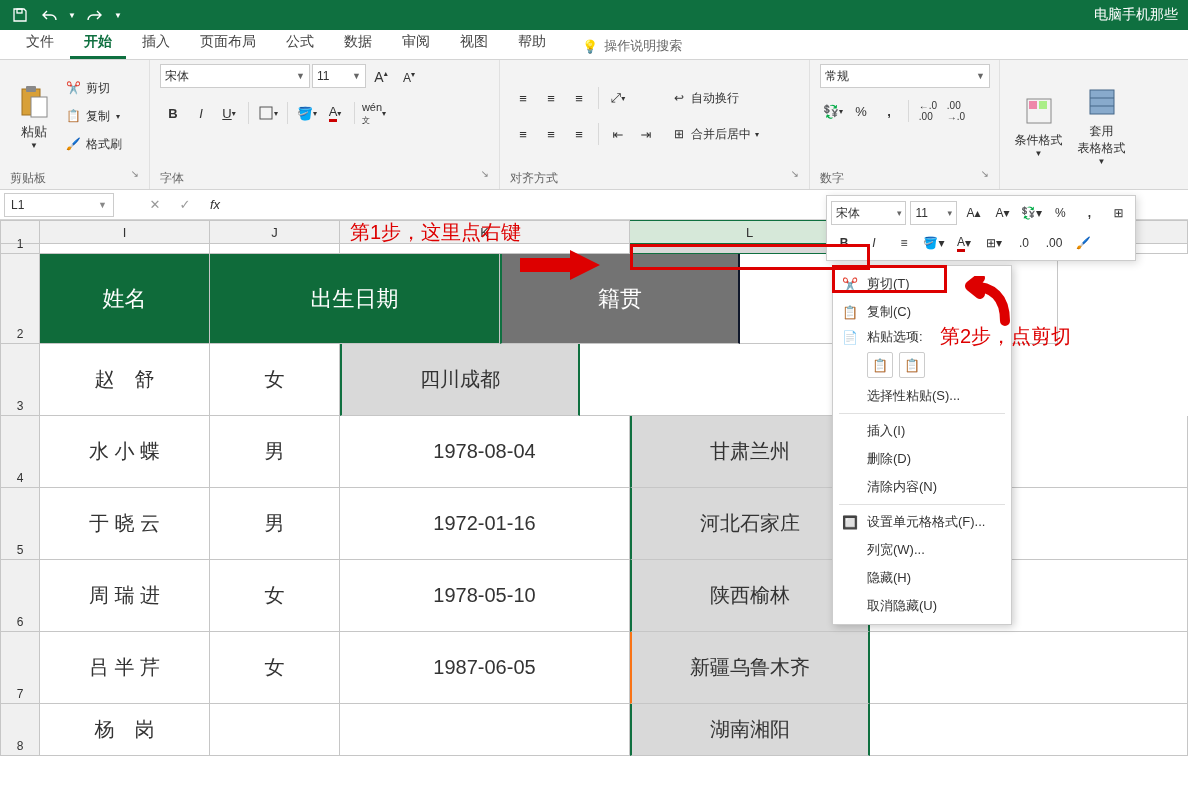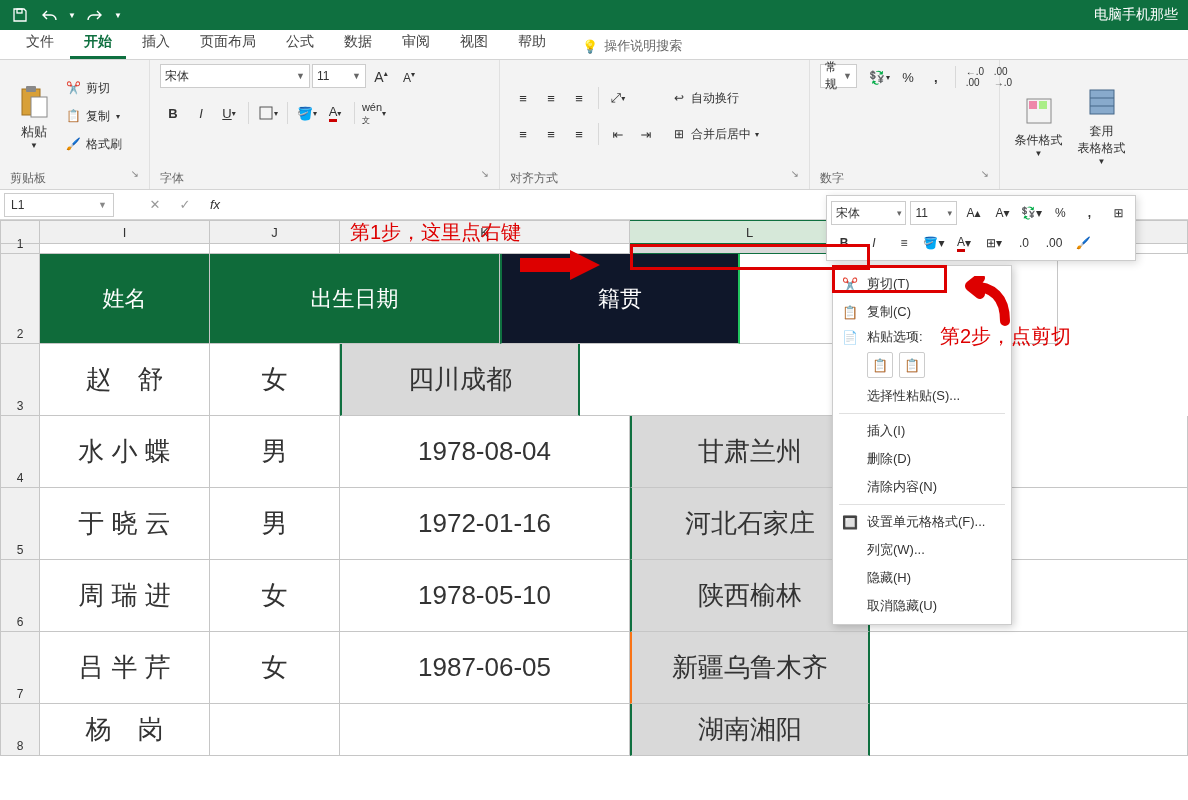--- a/index.html
+++ b/index.html
@@ -31,21 +31,21 @@
 .nb{height:24px;border:1px solid #ccc;background:#fff;display:flex;align-items:center;padding:0 6px;font-size:12px}
 .sheet{position:relative;flex:1}
 .col-headers{position:absolute;top:0;left:40px;right:0;height:24px;display:flex}
 .col-h{border:1px solid #c6c6c6;border-left:none;background:#f0f0f0;display:flex;align-items:center;justify-content:center;font-size:13px;color:#333;cursor:pointer}
 .col-h.sel{background:#d6e8d9;border-color:#0f7040}
 .cornerbox{position:absolute;top:0;left:0;width:40px;height:24px;border:1px solid #c6c6c6;background:#f0f0f0}
 .row-headers{position:absolute;top:24px;left:0;width:40px;display:flex;flex-direction:column}
 .row-h{border:1px solid #c6c6c6;border-top:none;background:#f0f0f0;display:flex;align-items:end;justify-content:center;font-size:12px;color:#333;cursor:pointer;padding-bottom:2px}
 .grid{position:absolute;top:24px;left:40px;right:0}
 .grow{display:flex}
-.gcell{border:1px solid #c6c6c6;border-left:none;border-top:none;display:flex;align-items:center;justify-content:center;font-size:26px;overflow:hidden}
+.gcell{border:1px solid #c6c6c6;border-left:none;border-top:none;display:flex;align-items:center;justify-content:center;font-size:20px;overflow:hidden}
 .thcell{background:#0f6b3a;color:#fff;font-weight:500;font-size:22px}
 .datacell{background:#fff}
 .selcol{background:#d9d9d9}
 .ctx-menu{position:absolute;background:#fff;border:1px solid #ccc;box-shadow:2px 2px 8px rgba(0,0,0,0.2);width:180px;padding:4px 0;font-size:13px}
 .ctx-item{height:28px;display:flex;align-items:center;padding:0 10px 0 8px;gap:8px;cursor:pointer}
 .ctx-item .mi-icon{width:18px;display:flex;justify-content:center}
 .ctx-sep{height:1px;background:#e0e0e0;margin:3px 6px}
 .mini-toolbar{position:absolute;background:#fff;border:1px solid #ccc;box-shadow:2px 2px 8px rgba(0,0,0,0.15);padding:4px;display:flex;flex-direction:column;gap:4px;font-size:12px}
 .mini-toolbar .mt-row{display:flex;align-items:center;gap:4px}
 .anno{position:absolute;color:#d00;font-size:20px;font-weight:500;pointer-events:none}
@@ -226,21 +226,21 @@
           </div>
       </div>
     </div>
     <div style="display:flex">
         <div class="ribbon-group-label">对齐方式</div>
         <span class="launcher">↘</span>
       </div>
   </div>
 
   <div class="ribbon-group" style="width:190px">
-    <div class="ribbon-group-body" style="flex-direction:row;align-items:flex-start;gap:10px">
+    <div class="ribbon-group-body" style="flex-direction:column;align-items:flex-start;gap:10px">
       <div class="combo" style="width:170px">
           <span>常规</span>
           <span class="caret">▼</span>
         </div>
       <div class="btnrow">
         <div class="ribbon-btn">💱<span style="font-size:8px">▾</span></div>
         <div class="ribbon-btn">%</div>
         <div class="ribbon-btn">
             <b>,</b>
           </div>
@@ -328,21 +328,21 @@
       <div class="gcell datacell" style="width:170px"></div>
         <div class="gcell datacell" style="width:130px"></div>
         <div class="gcell datacell" style="width:290px"></div>
         <div class="gcell selcol" style="width:240px;border:2px solid #0f7040;border-bottom-width:1px"></div>
         <div class="gcell datacell" style="width:318px"></div>
     </div>
 
     <div class="grow" style="height:90px">
       <div class="gcell thcell" style="width:170px">姓名</div>
       <div class="gcell thcell" style="width:290px">出生日期</div>
-      <div class="gcell thcell selcol" style="width:240px;background:#0f172a;border-left:2px solid #0f7040;border-right:2px solid #22c55e">籍贯</div>
+      <div class="gcell thcell selcol" style="width:240px;background:#737373;border-left:2px solid #0f7040;border-right:2px solid #0f172a">籍贯</div>
       <div class="gcell datacell" style="width:318px"></div>
     </div>
 
     <div class="grow" style="height:72px">
       <div class="gcell datacell" style="width:170px">赵　舒</div>
       <div class="gcell datacell" style="width:130px">女</div>
       <div class="gcell selcol" style="width:240px;border-left:2px solid #0f7040;border-right:2px solid #0f7040">四川成都</div>
       <div class="gcell datacell" style="width:318px"></div>
     </div>
     <div class="grow" style="height:72px">

